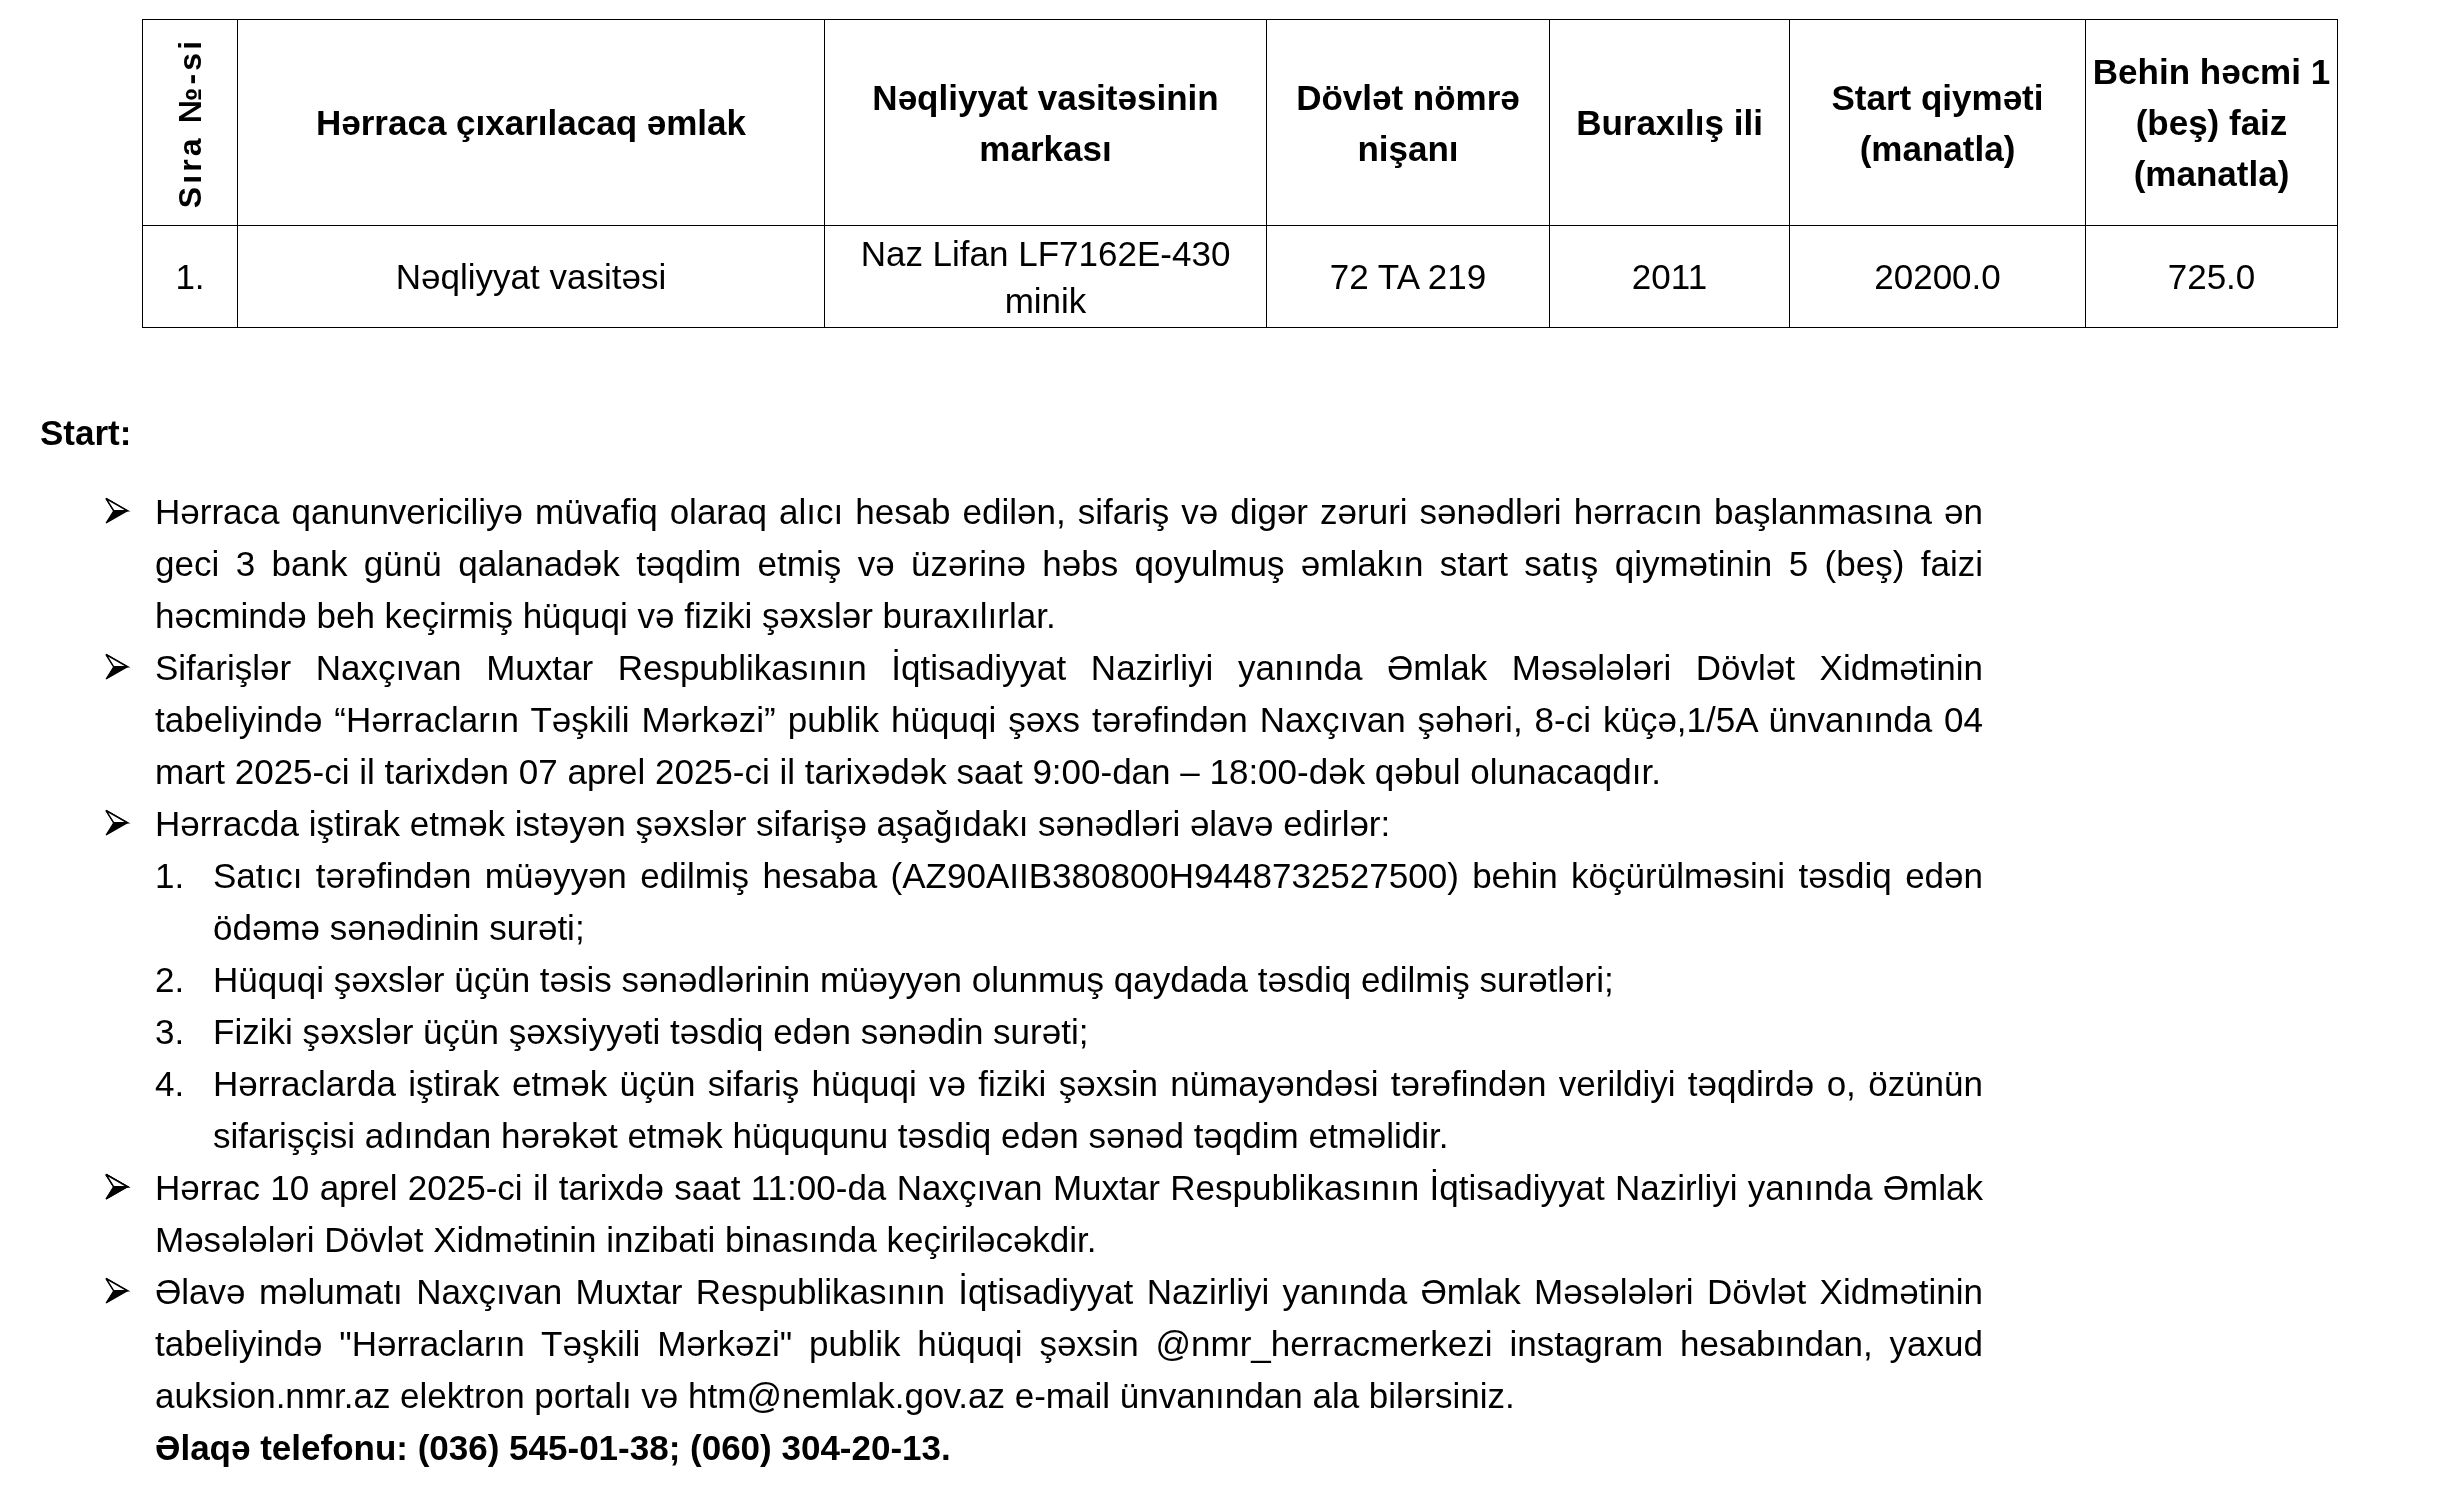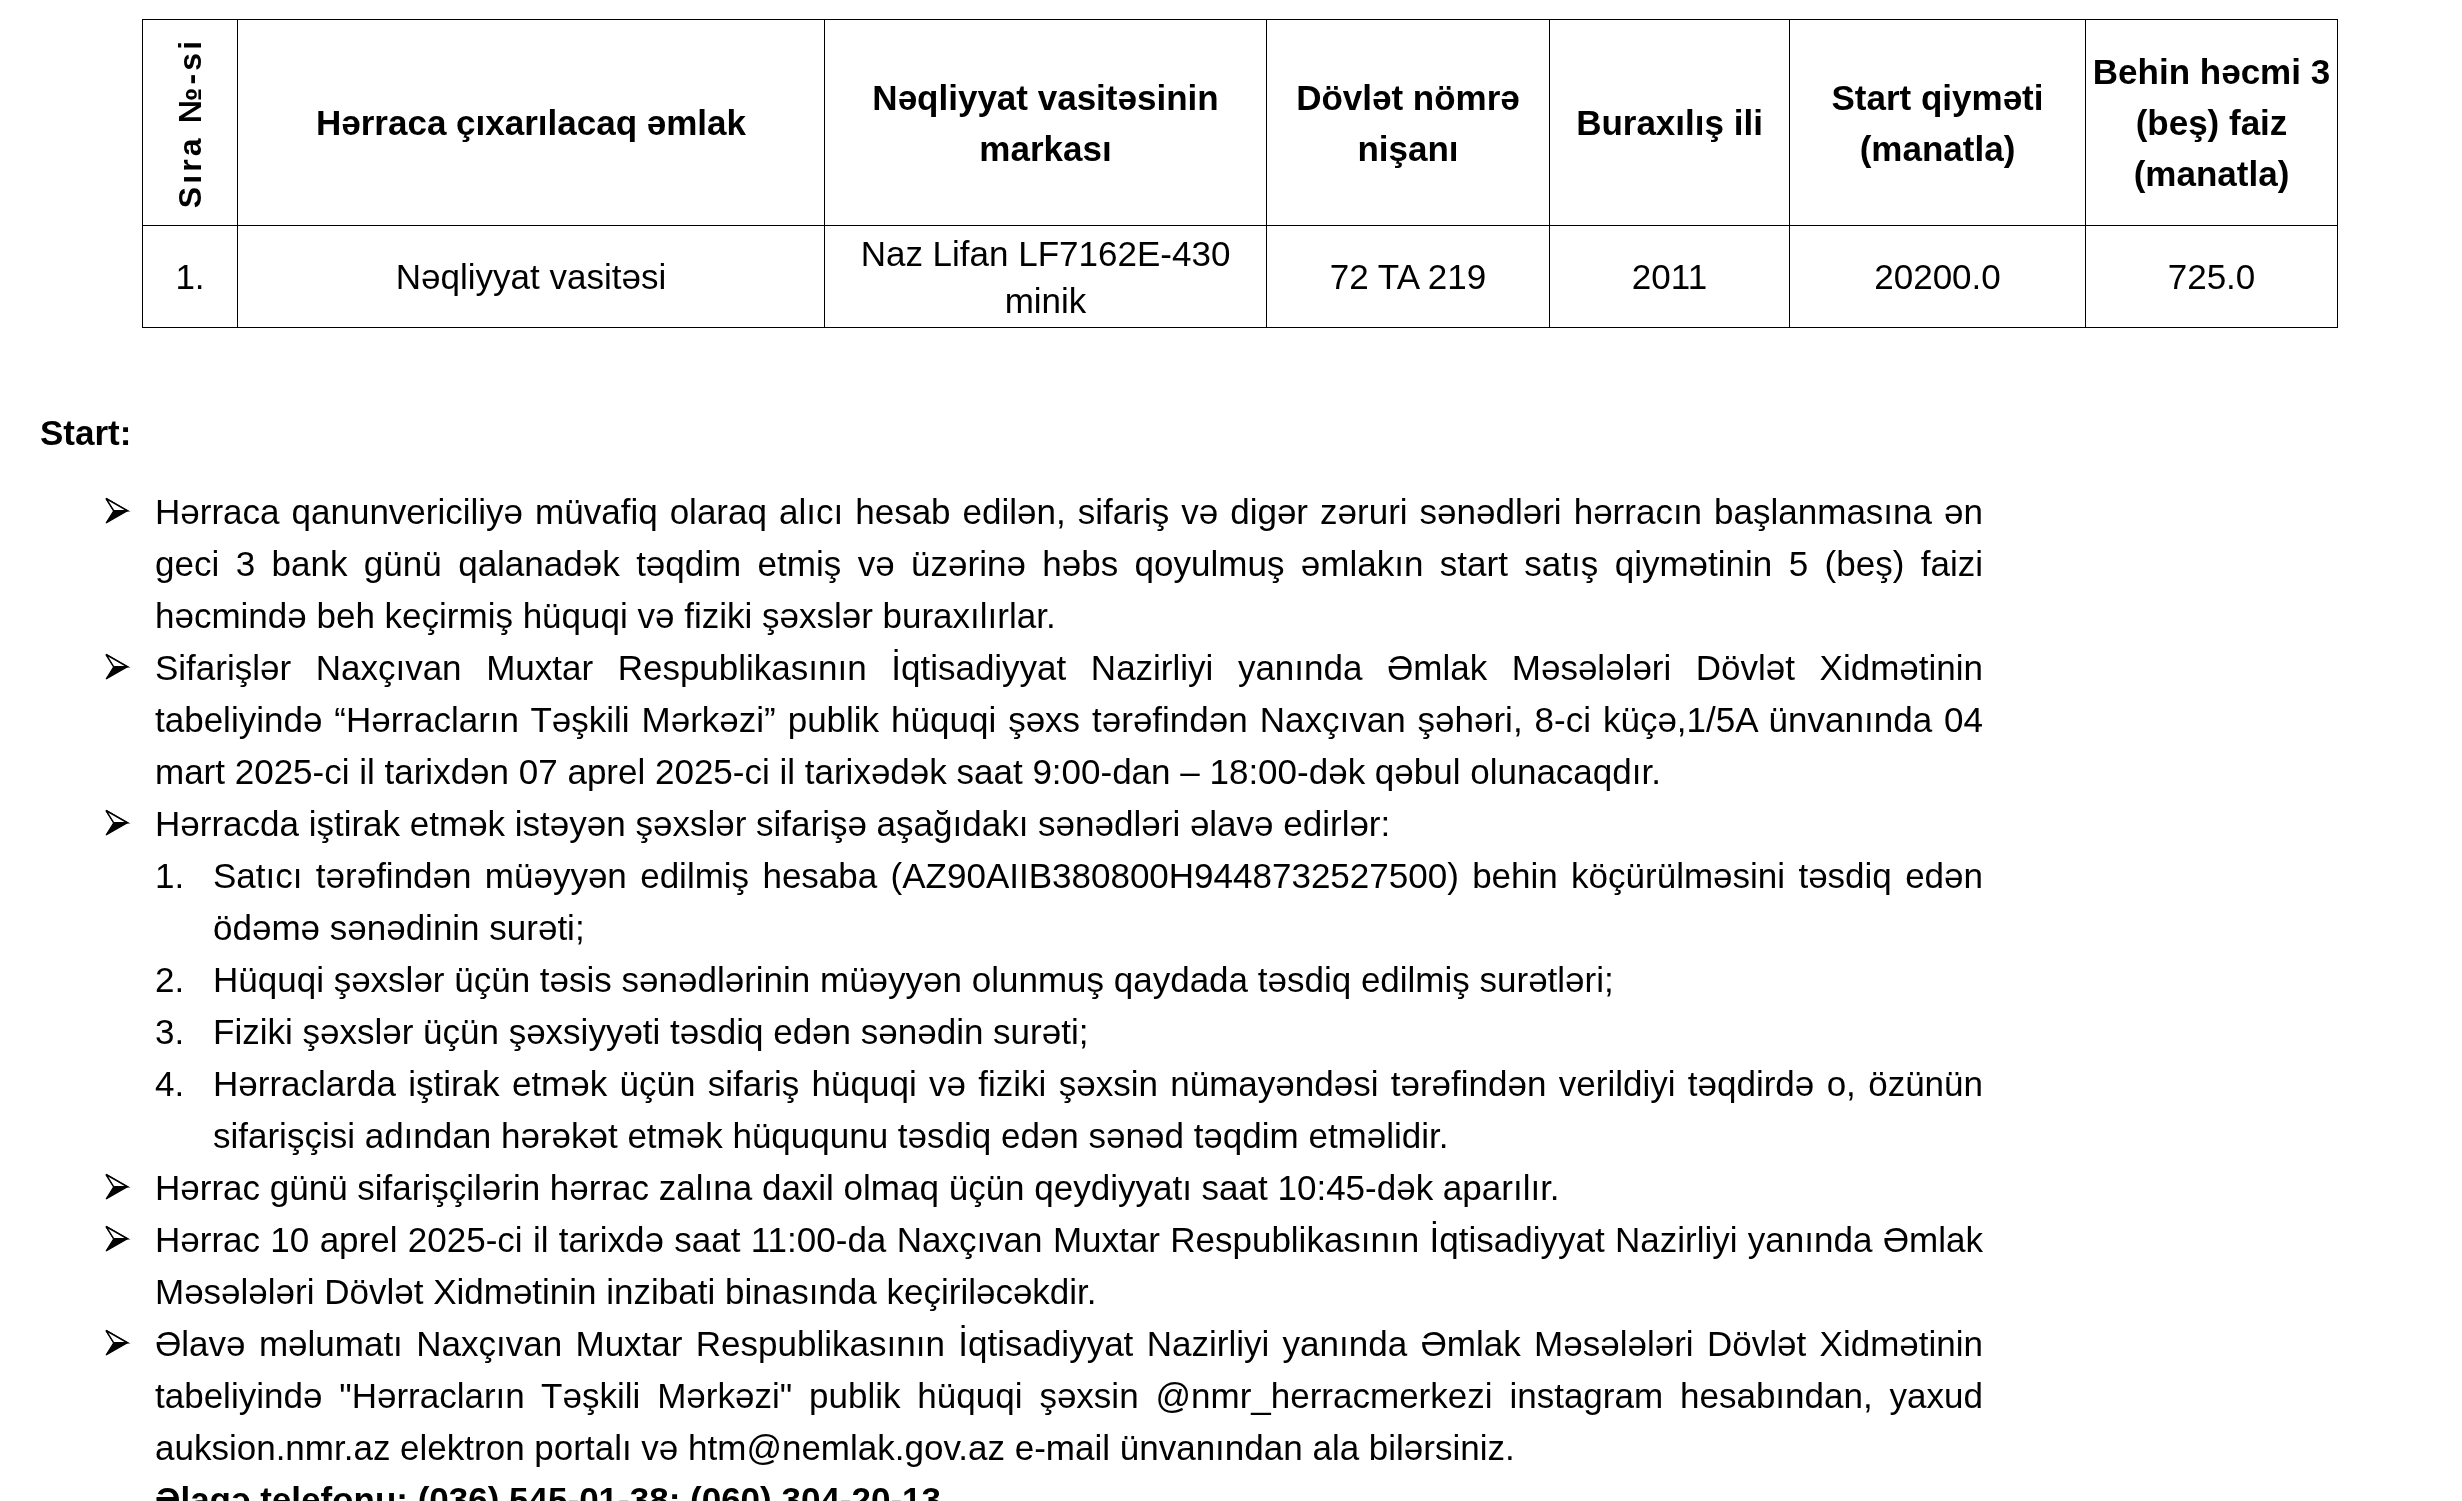--- a/index.html
+++ b/index.html
@@ -41,21 +41,21 @@
     <th>
       <div class="rot-wrap">
             <span class="rot">Sıra №-si</span>
           </div>
     </th>
     <th>Hərraca çıxarılacaq əmlak</th>
     <th>Nəqliyyat vasitəsinin markası</th>
     <th>Dövlət nömrə nişanı</th>
     <th>Buraxılış ili</th>
     <th>Start qiyməti (manatla)</th>
-    <th>Behin həcmi 3 (beş) faiz (manatla)</th>
+    <th>Behin həcmi 1 (beş) faiz (manatla)</th>
   </tr>
   <tr>
     <td>1.</td>
     <td>Nəqliyyat vasitəsi</td>
     <td style="line-height:47px">Naz Lifan LF7162E-430 minik</td>
     <td>72 TA 219</td>
     <td>2011</td>
     <td>20200.0</td>
     <td>725.0</td>
   </tr>
@@ -105,21 +105,20 @@
   <div class="para sub">
     <span class="num">4.</span>
     <span>Hərraclarda iştirak etmək üçün sifariş hüquqi və fiziki şəxsin nümayəndəsi tərəfindən verildiyi təqdirdə o, özünün sifarişçisi adından hərəkət etmək hüququnu təsdiq edən sənəd təqdim etməlidir.</span>
   </div>
 
   <div class="para bullet">
     <svg class="arrow" viewBox="0 0 36 36">
         <path d="M4 2 L32 18 L4 34 L14 18 Z" fill="#000" stroke="#000" stroke-width="1.5"></path>
         <path d="M4 2 L32 18 L14 18 Z" fill="#fff" stroke="#000" stroke-width="2"></path>
       </svg>
-    <span>Hərrac günü sifarişçilərin hərrac zalına daxil olmaq üçün qeydiyyatı saat 10:45-dək aparılır.</span>
   </div>
 
   <div class="para bullet">
     <svg class="arrow" viewBox="0 0 36 36">
         <path d="M4 2 L32 18 L4 34 L14 18 Z" fill="#000" stroke="#000" stroke-width="1.5"></path>
         <path d="M4 2 L32 18 L14 18 Z" fill="#fff" stroke="#000" stroke-width="2"></path>
       </svg>
     <span>Hərrac 10 aprel 2025-ci il tarixdə saat 11:00-da Naxçıvan Muxtar Respublikasının İqtisadiyyat Nazirliyi yanında Əmlak Məsələləri Dövlət Xidmətinin inzibati binasında keçiriləcəkdir.</span>
   </div>
 

